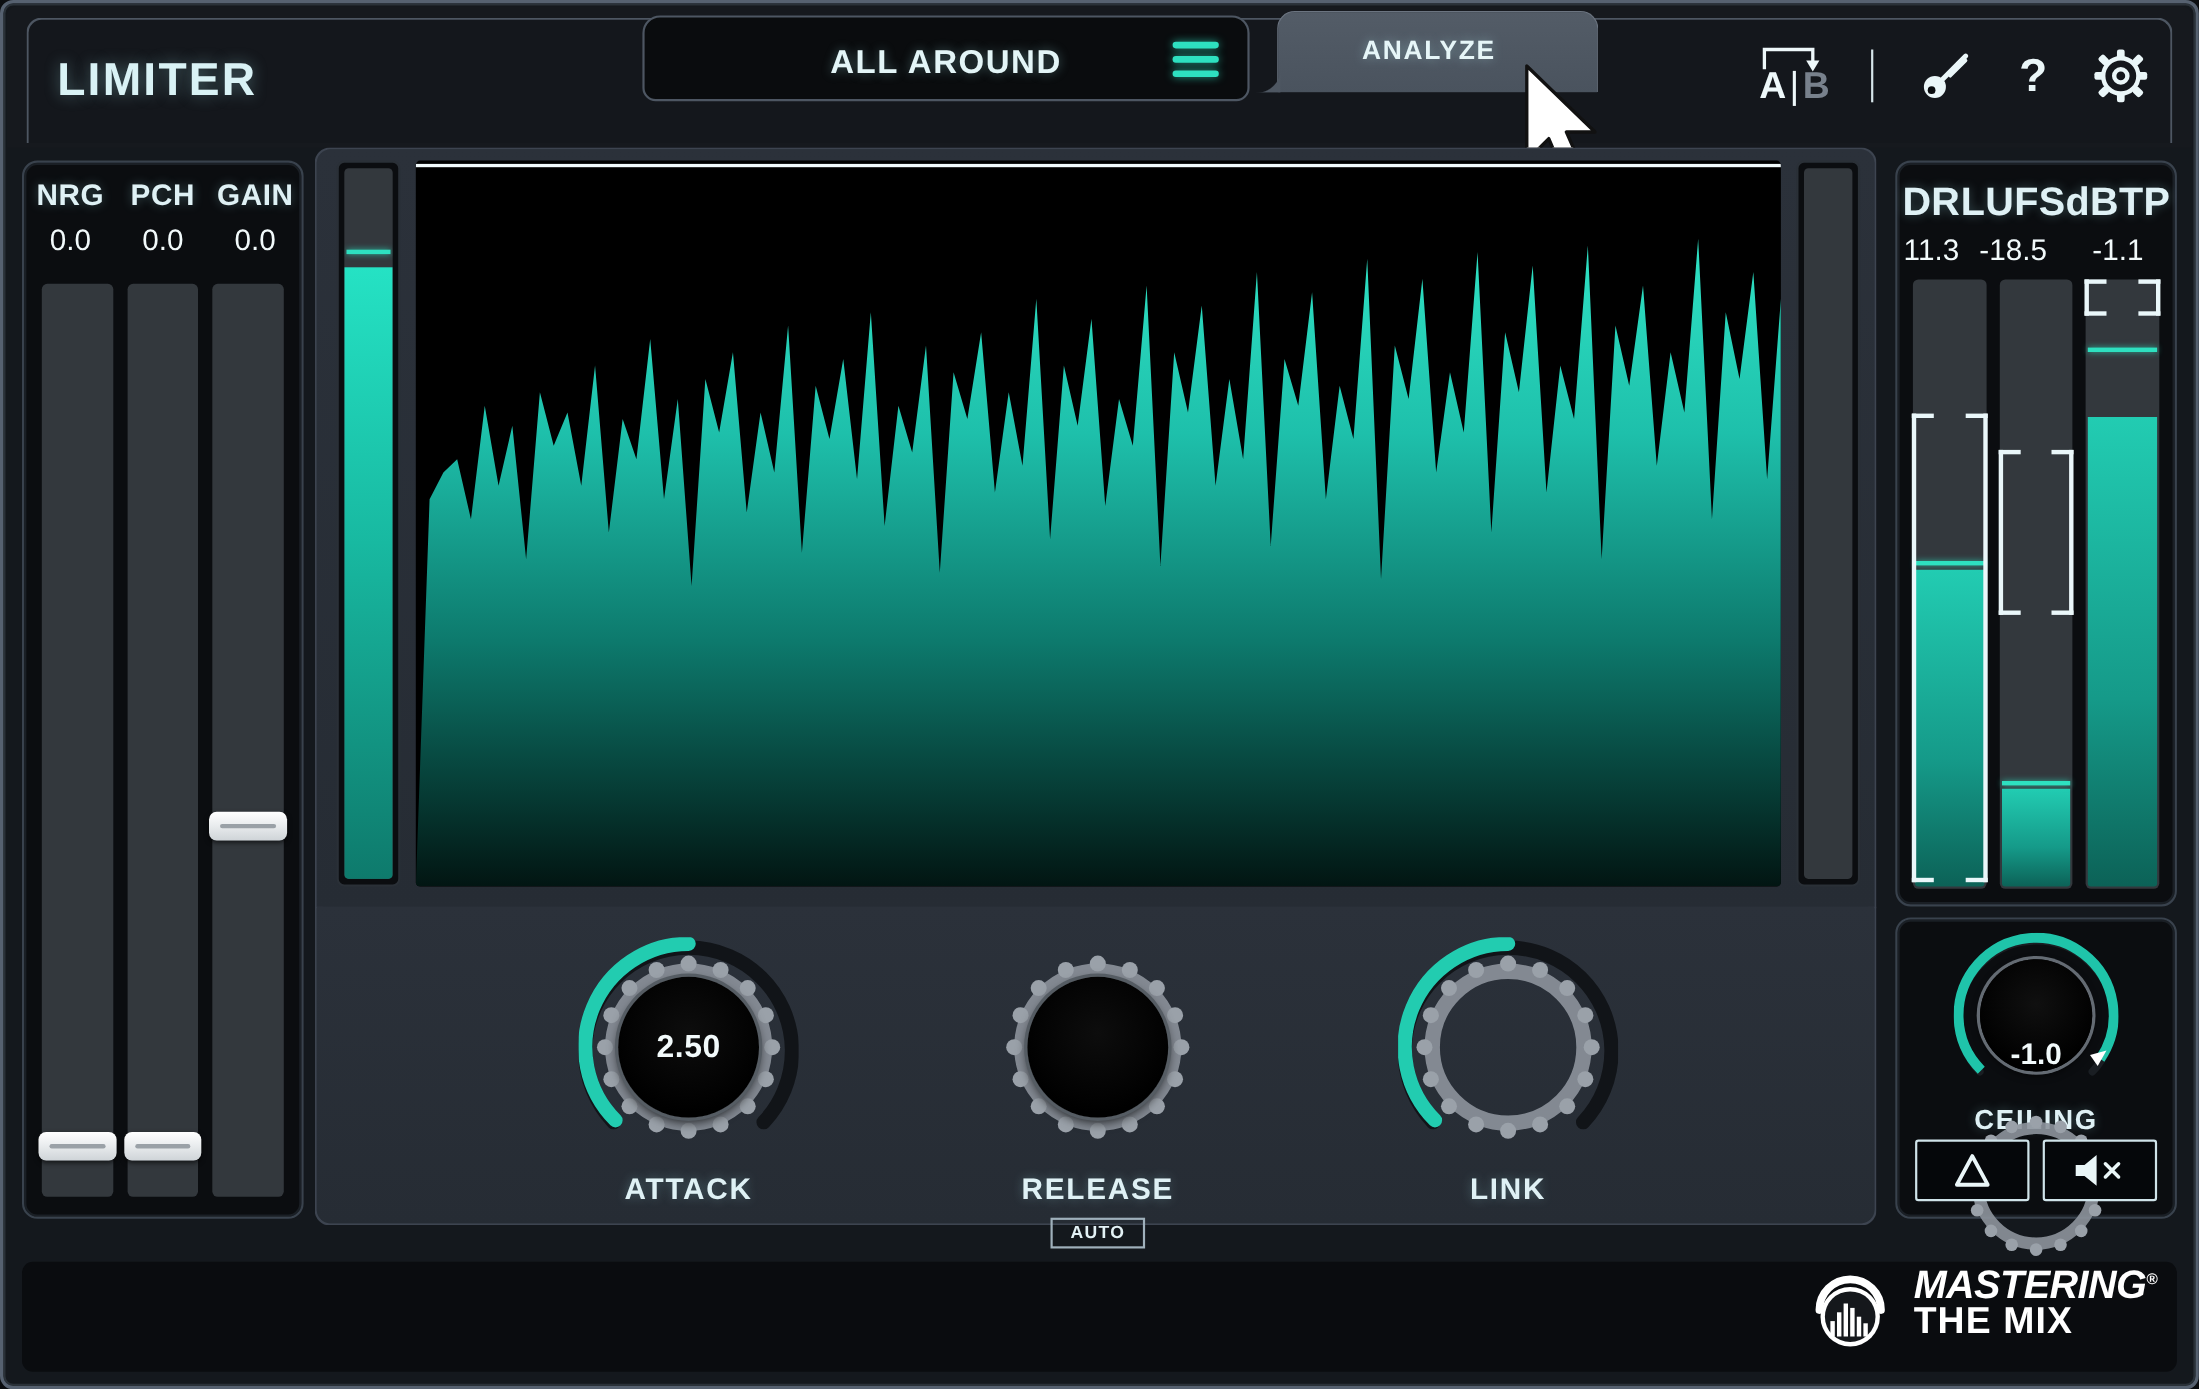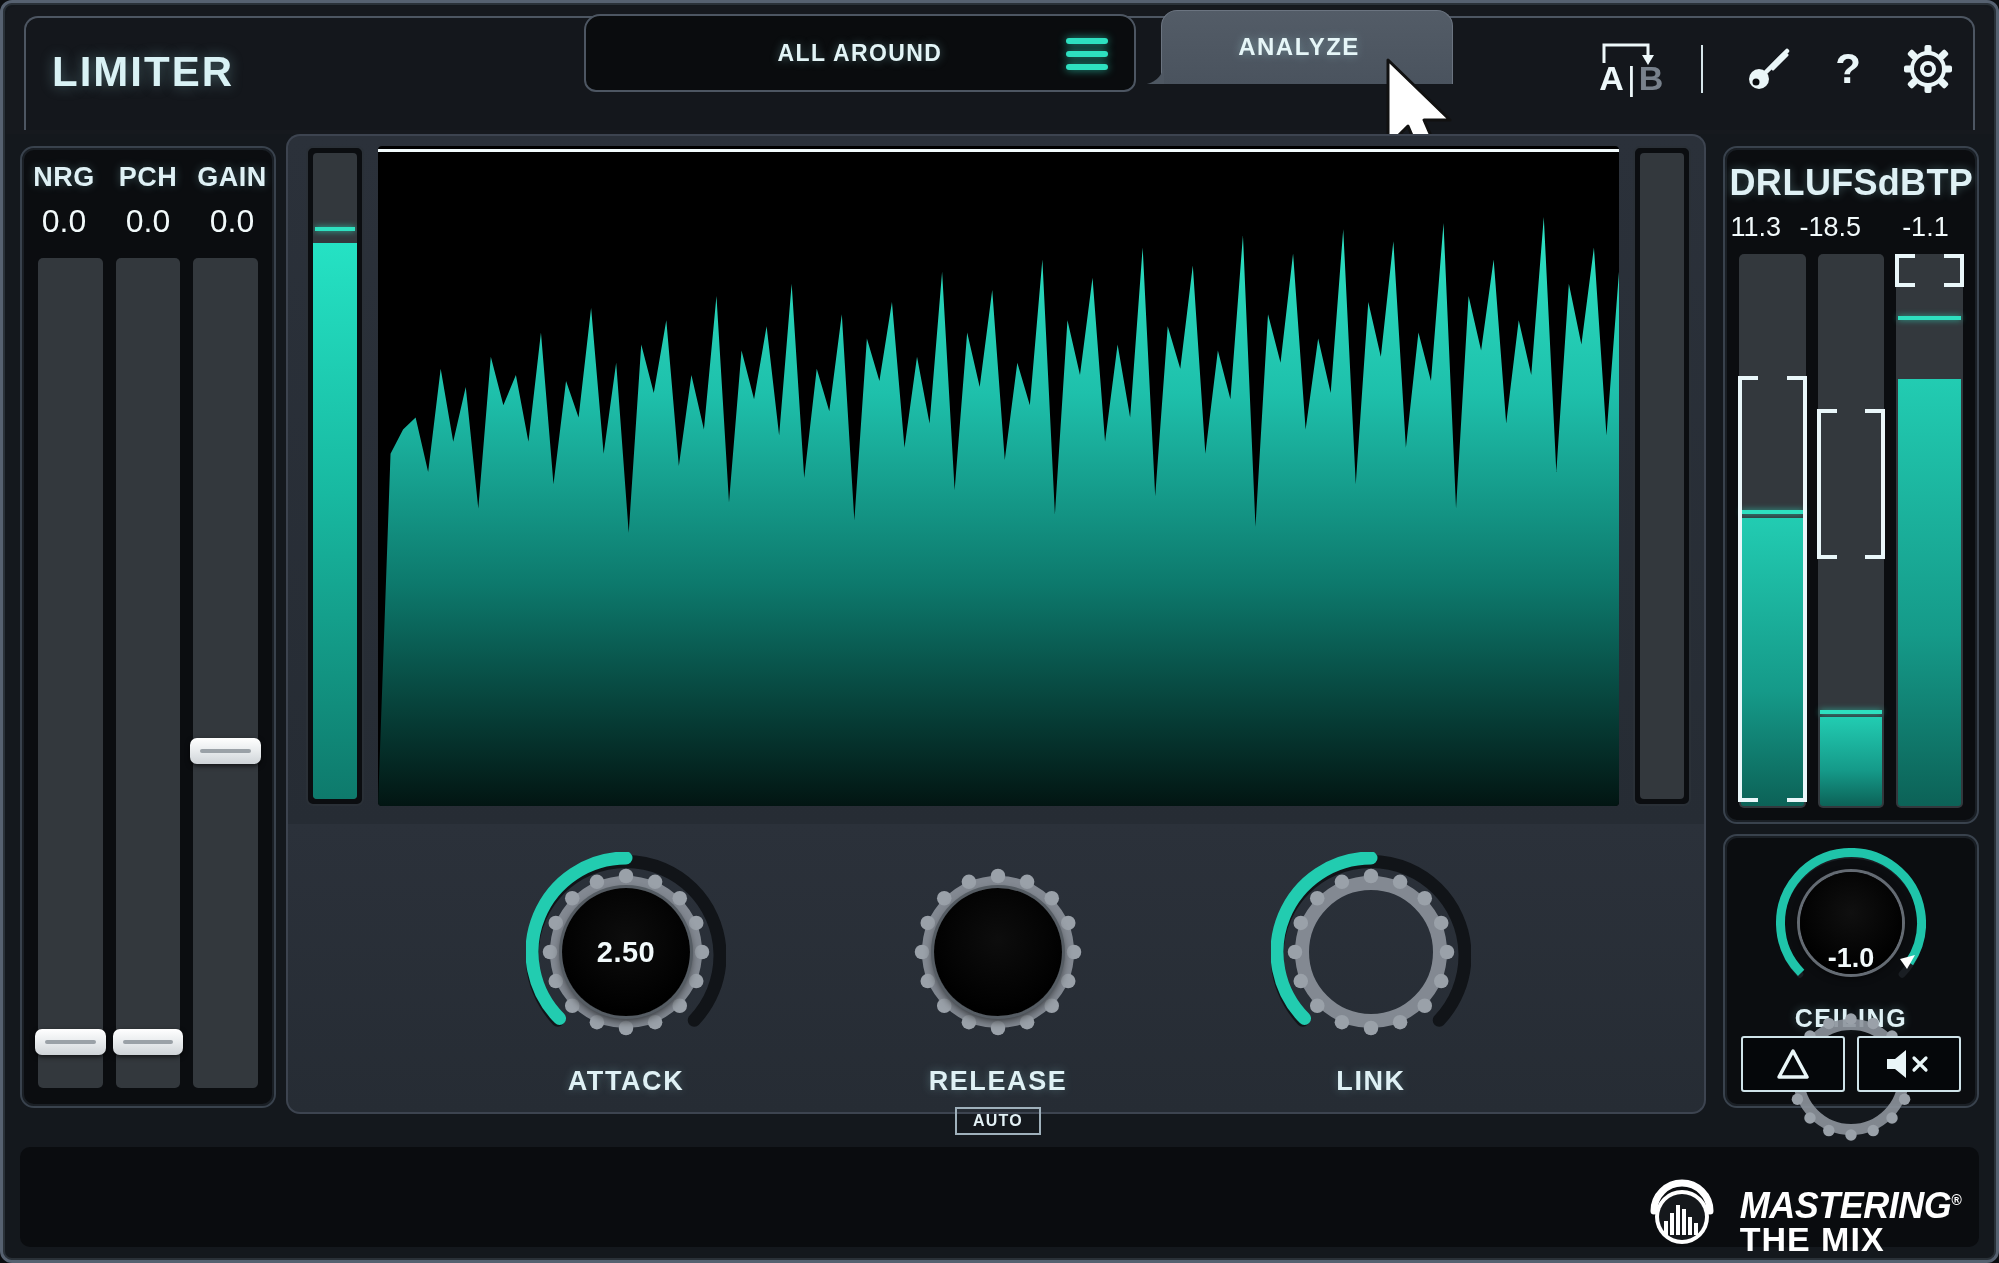--- a/index.html
+++ b/index.html
@@ -51,21 +51,21 @@
   .preset-tab {
     position: absolute; left: 578px; top: 8px; width: 552px; height: 78px;
     background:#0a0c0e;
     border: 2px solid #4d5662;
     border-radius: 16px 16px 12px 12px;
     display: flex; align-items: center;
   }
   .preset-name {
     position:absolute; left:0; right:0; top:24px;
     text-align:center;
-    font-size: 23px; font-weight: bold; letter-spacing: 1.4px;
+    font-size: 30px; font-weight: bold; letter-spacing: 1.4px;
     color: #e3f5f7;
     text-shadow: 0 0 10px rgba(160,230,235,.35);
   }
   .preset-menu {
     position: absolute; right: 26px; top: 22px;
     width: 42px; height: 32px;
     display:flex; flex-direction:column; justify-content:space-between;
     cursor: pointer;
   }
   .preset-menu span {
@@ -129,21 +129,21 @@
     border:2px solid #39424d;
     border-radius: 14px;
     box-shadow: inset 0 0 0 2px #1a1f25;
   }
   .lp-head { position:absolute; left:0; right:0; top:14px; display:flex; }
   .lp-col { flex:1; text-align:center; }
   .lp-title {
     font-size: 27px; font-weight: bold; color:#dff1f5; letter-spacing:.5px;
     text-shadow: 0 0 10px rgba(160,230,235,.3);
   }
-  .lp-val { margin-top:10px; font-size: 32px; font-weight: 500; color:#f2fafb; }
+  .lp-val { margin-top:10px; font-size: 27px; font-weight: 500; color:#f2fafb; }
   .lp-tracks { position:absolute; left:16px; right:16px; top:110px; bottom:18px; display:flex; gap:13px; }
   .lp-track {
     flex:1; position:relative;
     background:#33383d;
     border-radius: 5px;
   }
   .lp-handle {
     position:absolute; left:-3px; right:-3px; height: 26px;
     background: linear-gradient(180deg,#ffffff 0%,#e9ecee 48%,#cfd4d8 100%);
     border-radius: 7px;
@@ -270,21 +270,21 @@
     border:2px solid #cfe3e9; border-radius:3px;
     display:flex; align-items:center; justify-content:center; cursor:pointer;
   }
 
   
   .bottom-bar {
     position:absolute; left:14px; right:14px; bottom:10px; height: 100px;
     background:#0a0c0f;
     border-radius: 10px;
   }
-  .logo { position:absolute; right: 18px; top: 24px; display:flex; align-items:flex-end; gap:16px; }
+  .logo { position:absolute; right: 18px; top: 4px; display:flex; align-items:flex-start; gap:16px; }
   .logo-text { line-height: .95; }
   .logo-l1 { font-size: 36px; font-weight: 800; color:#fff; letter-spacing:-.5px; font-style: italic; }
   .logo-l1 sup { font-size:14px; vertical-align: super; }
   .logo-l2 { font-size: 34px; font-weight: 800; color:#fff; letter-spacing:1px; }
 </style>
 </head>
 <body>
 
 <div id="app">
   <div class="outer-frame"></div>

